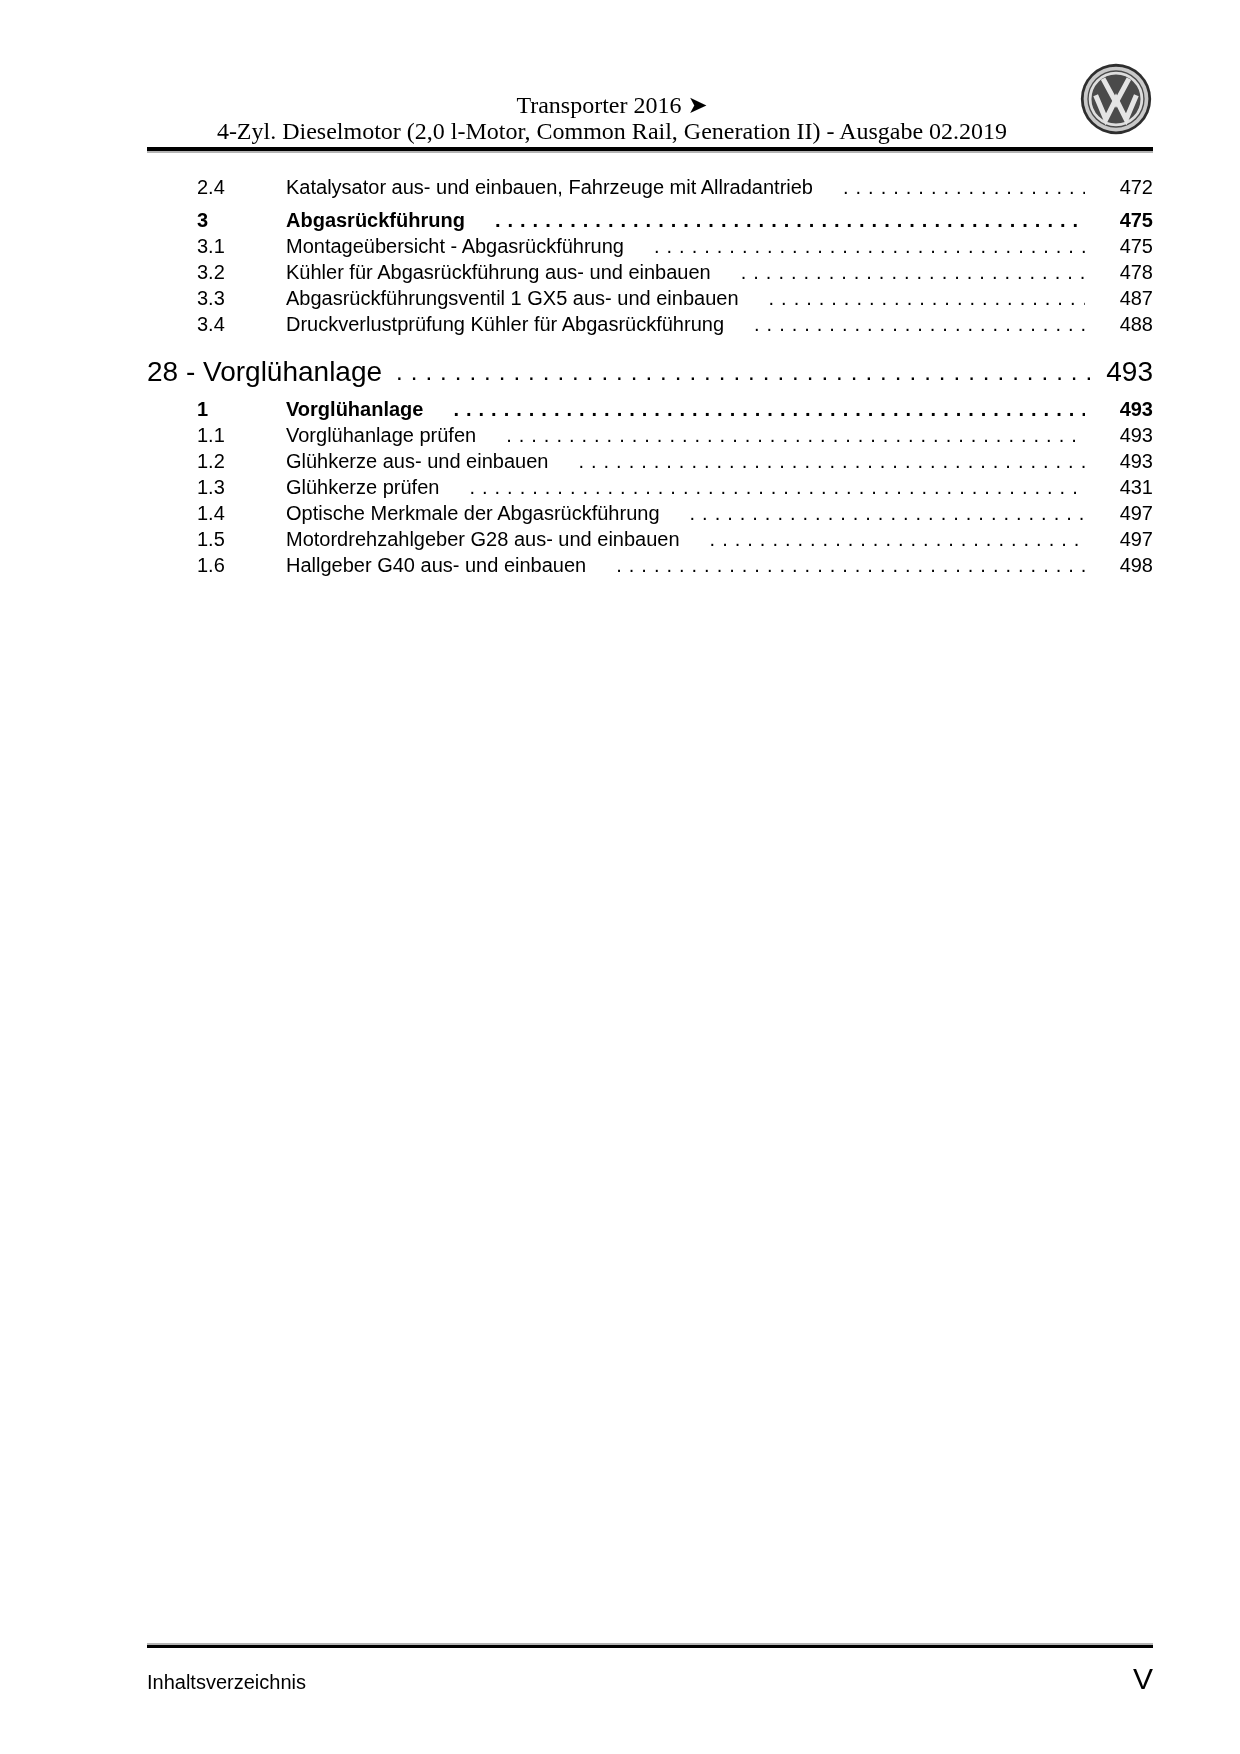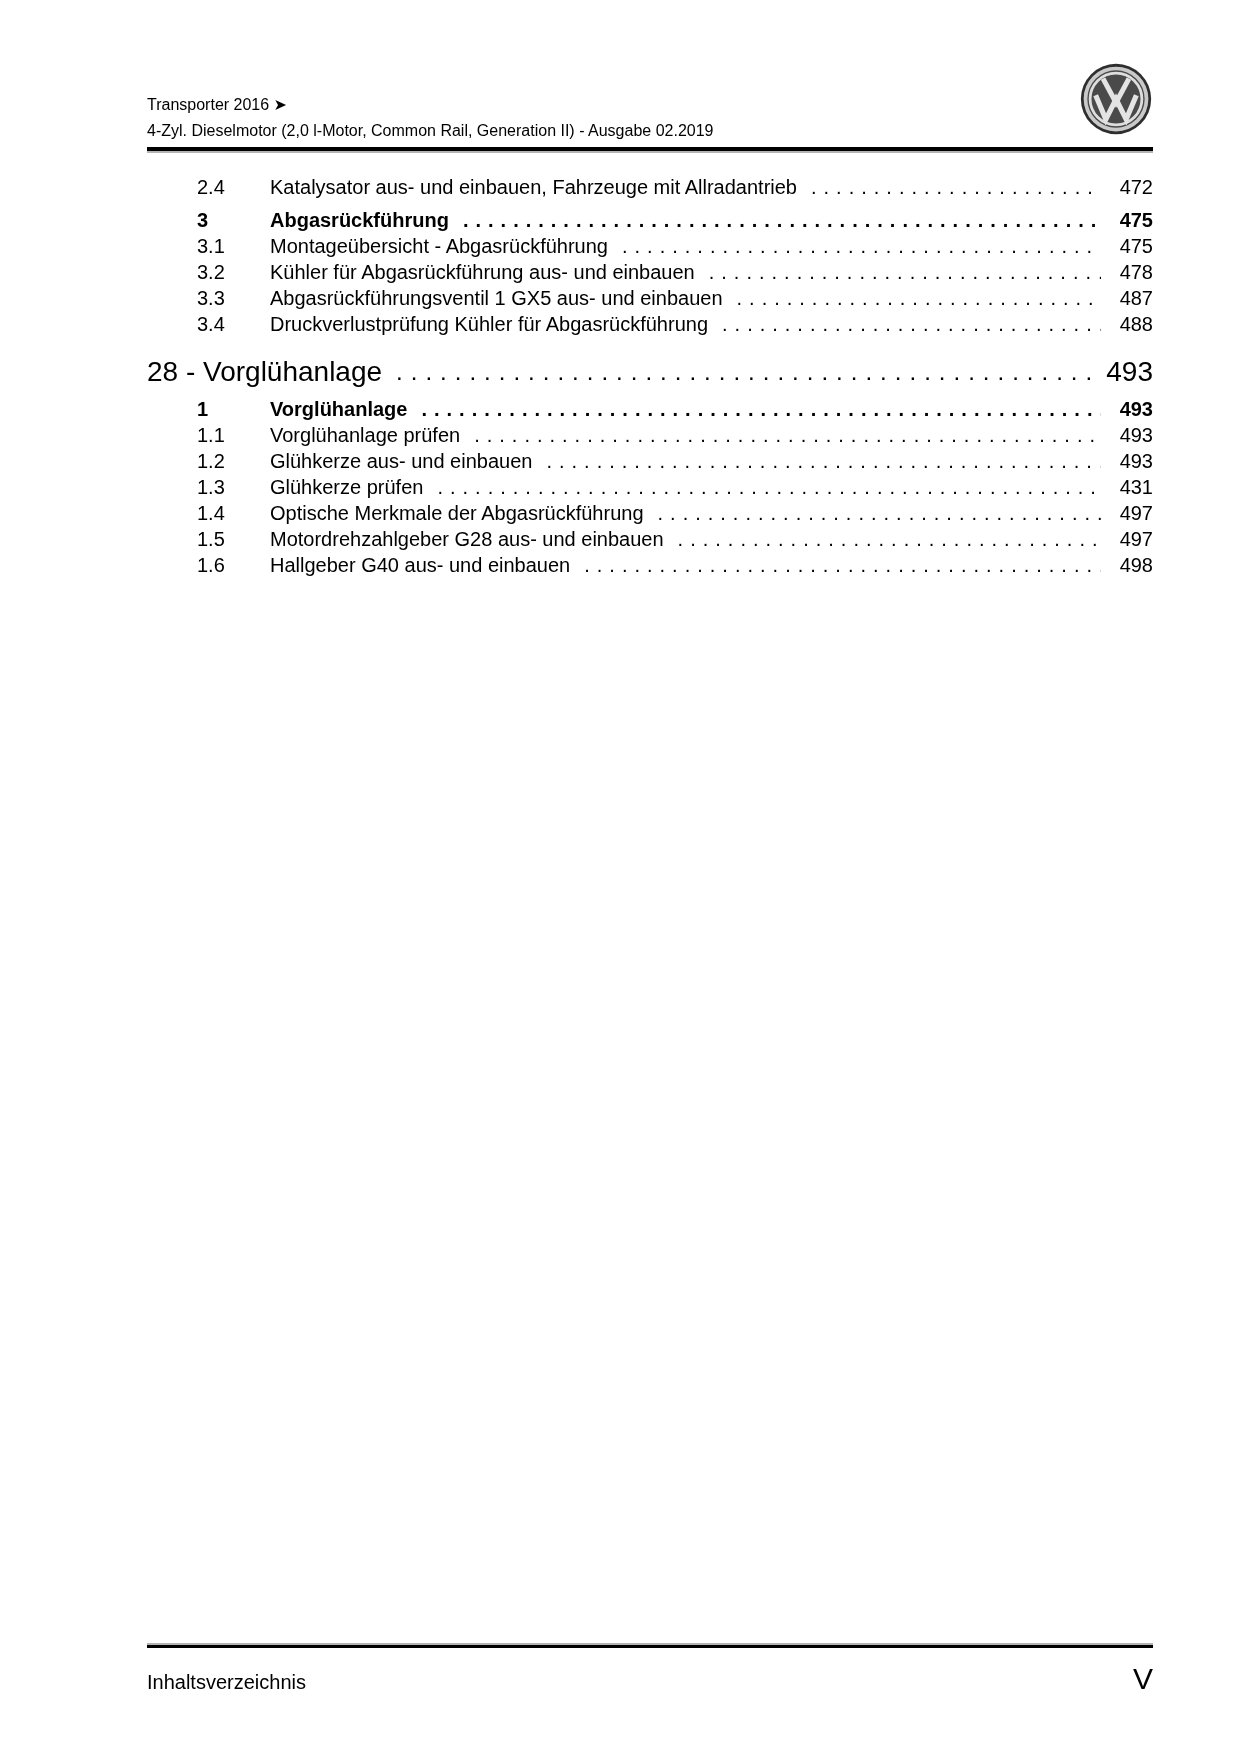--- a/index.html
+++ b/index.html
@@ -16,43 +16,44 @@
   
   .page-header {
     position:absolute;
     left:147px; width:1006px; top:92px;
     border-bottom:4px solid #000;
     box-shadow:0 2px 0 #b4b4b4;
     padding-bottom:3px;
   }
   .header-text {
     margin-right:76px;
-    text-align:left;
-    font-size:16px;
+    text-align:center;
+    font-size:24px;
     line-height:26px;
     white-space:nowrap;
+    font-family:Liberation Serif, serif;
   }
   .logo-wrap {
     position:absolute;
     right:0; top:-30px;
     width:74px; height:74px;
   }
   .logo-wrap svg { display:block; width:74px; height:74px; }
   
   .toc {
     position:absolute;
     left:147px; width:1006px; top:174px;
   }
   .row {
     display:flex;
     align-items:baseline;
     font-size:20px;
     line-height:26px;
   }
-  .row.normal, .row.bold { padding-left:50px; }
+  .row.normal, .row.bold { padding-left:50px;gap:16px; }
   .row.bold { font-weight:bold; margin-top:7px; }
   .row.chapter {
     font-size:28px;
     line-height:34px;
     margin-top:18px;
     margin-bottom:4px;
     align-items:center;
   }
   .num { flex:none; width:73px; }
   .title { flex:none; white-space:nowrap; }

